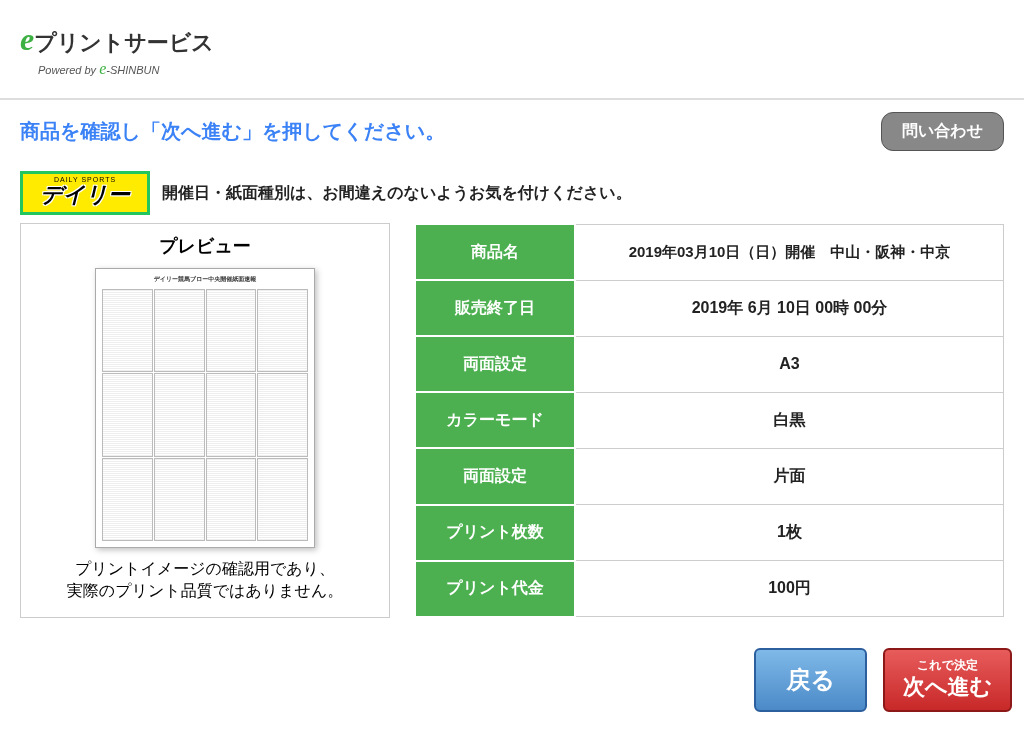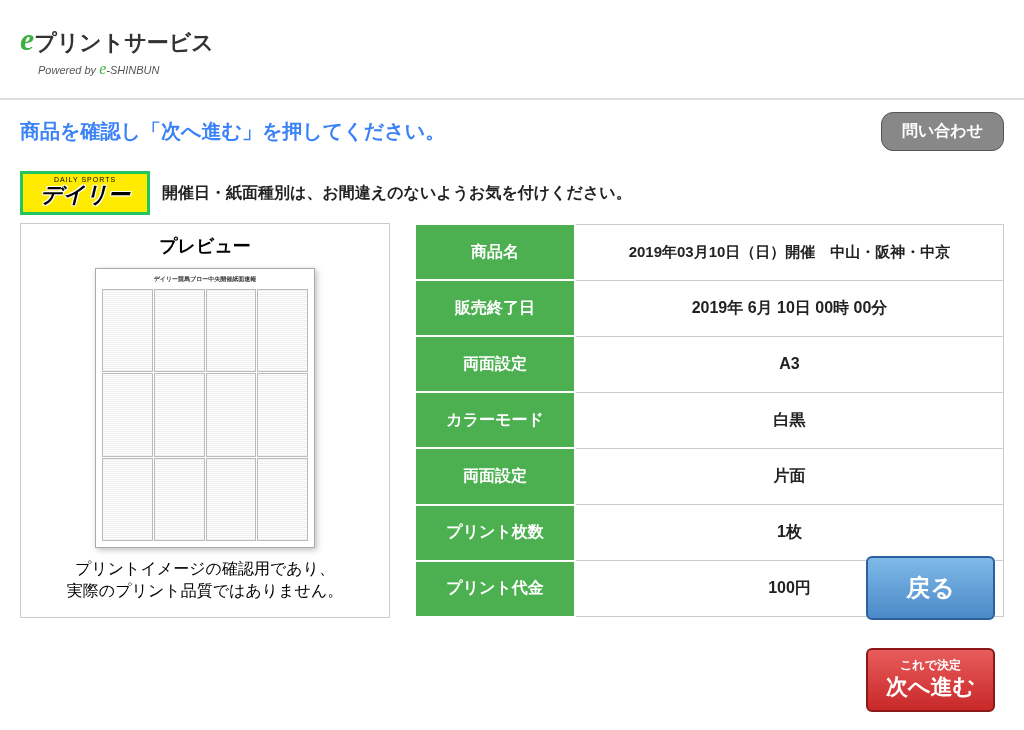--- a/index.html
+++ b/index.html
@@ -198,24 +198,23 @@
       background: #fff;
       color: #222;
       border: 1px solid #ccc;
     }
     .details-table tr:first-child td {
       font-size: 15px;
     }
     .footer-buttons {
       position: absolute;
       bottom: 18px;
-      right: 29px;
-      display: flex;
-      gap: 28px;
-      flex-direction: column;
+      right: 12px;
+      display: flex;
+      gap: 16px;
     }
     .back-button {
       background: linear-gradient(#7FB9E8, #4B8AC8);
       border: 2px solid #2C5F9E;
       border-radius: 6px;
       color: #fff;
       font-size: 24px;
       font-weight: bold;
       padding: 14px 30px;
       cursor: pointer;

